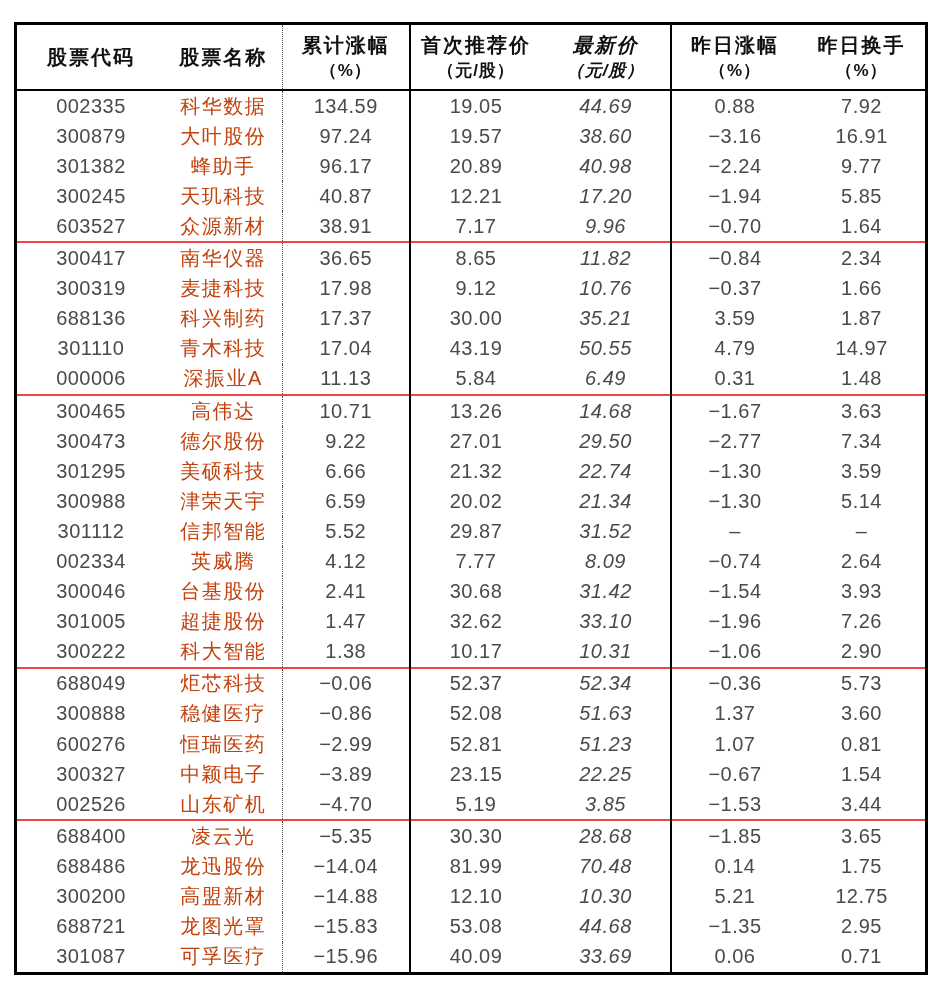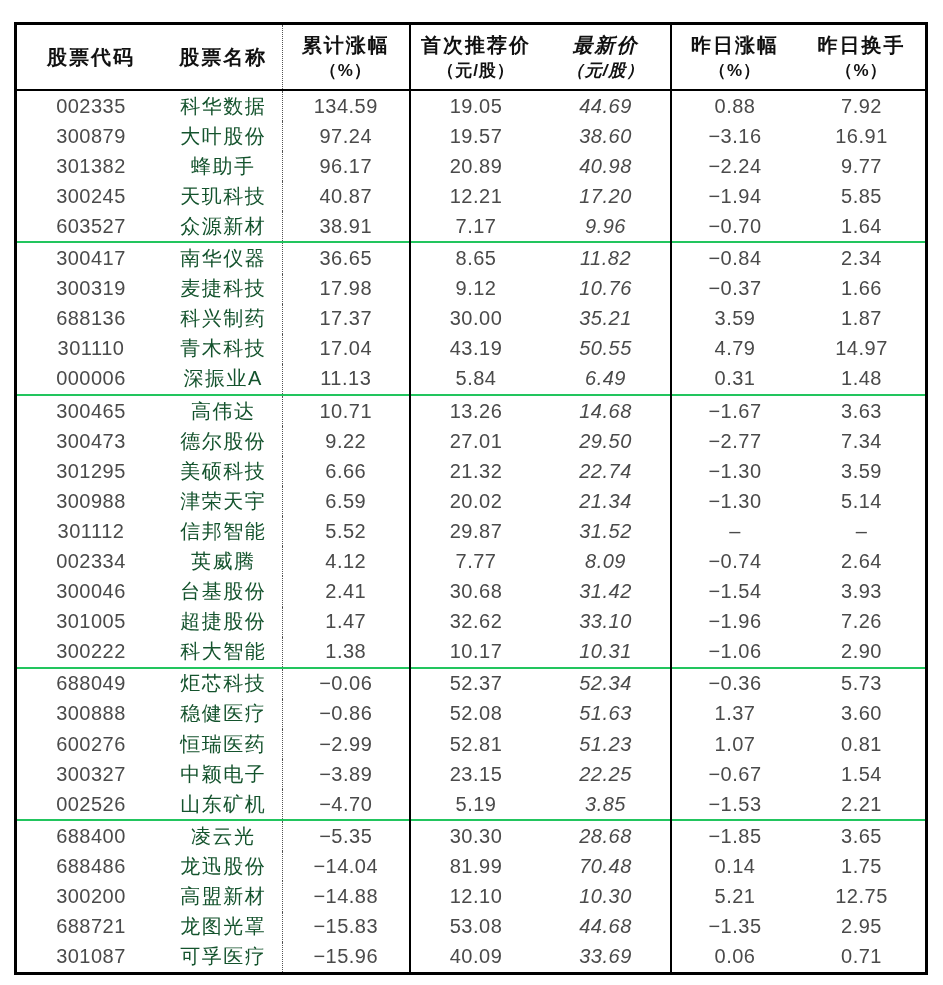--- a/index.html
+++ b/index.html
@@ -67,28 +67,28 @@
     text-align: center;
     vertical-align: middle;
     font-size: 20px;
     color: #4a4a4a;
     letter-spacing: 0.5px;
     white-space: nowrap;
     overflow: hidden;
   }
   td.cjk {
     letter-spacing: 1.5px;
-    color: #14532d;
+    color: #c2410c;
   }
   
   th:nth-child(2), td:nth-child(2) { border-right: 1px dotted #555555; }
   th:nth-child(3), td:nth-child(3) { border-right: 2px solid #000000; }
   th:nth-child(5), td:nth-child(5) { border-right: 2px solid #000000; font-style: italic; }
   
-  tr.group-end { border-bottom: 2px solid #22c55e; }
+  tr.group-end { border-bottom: 2px solid #ef4444; }
 </style>
 </head>
 <body>
 
 <div class="page">
   <div class="table-wrap">
     <table class="stock-table">
       <colgroup>
         <col class="c1">
           <col class="c2">
@@ -336,21 +336,21 @@
             <td>−0.67</td>
             <td>1.54</td>
           </tr>
           <tr class="group-end">
             <td>002526</td>
             <td class="cjk">山东矿机</td>
             <td>−4.70</td>
             <td>5.19</td>
             <td>3.85</td>
             <td>−1.53</td>
-            <td>2.21</td>
+            <td>3.44</td>
           </tr>
           <tr>
             <td>688400</td>
             <td class="cjk">凌云光</td>
             <td>−5.35</td>
             <td>30.30</td>
             <td>28.68</td>
             <td>−1.85</td>
             <td>3.65</td>
           </tr>

